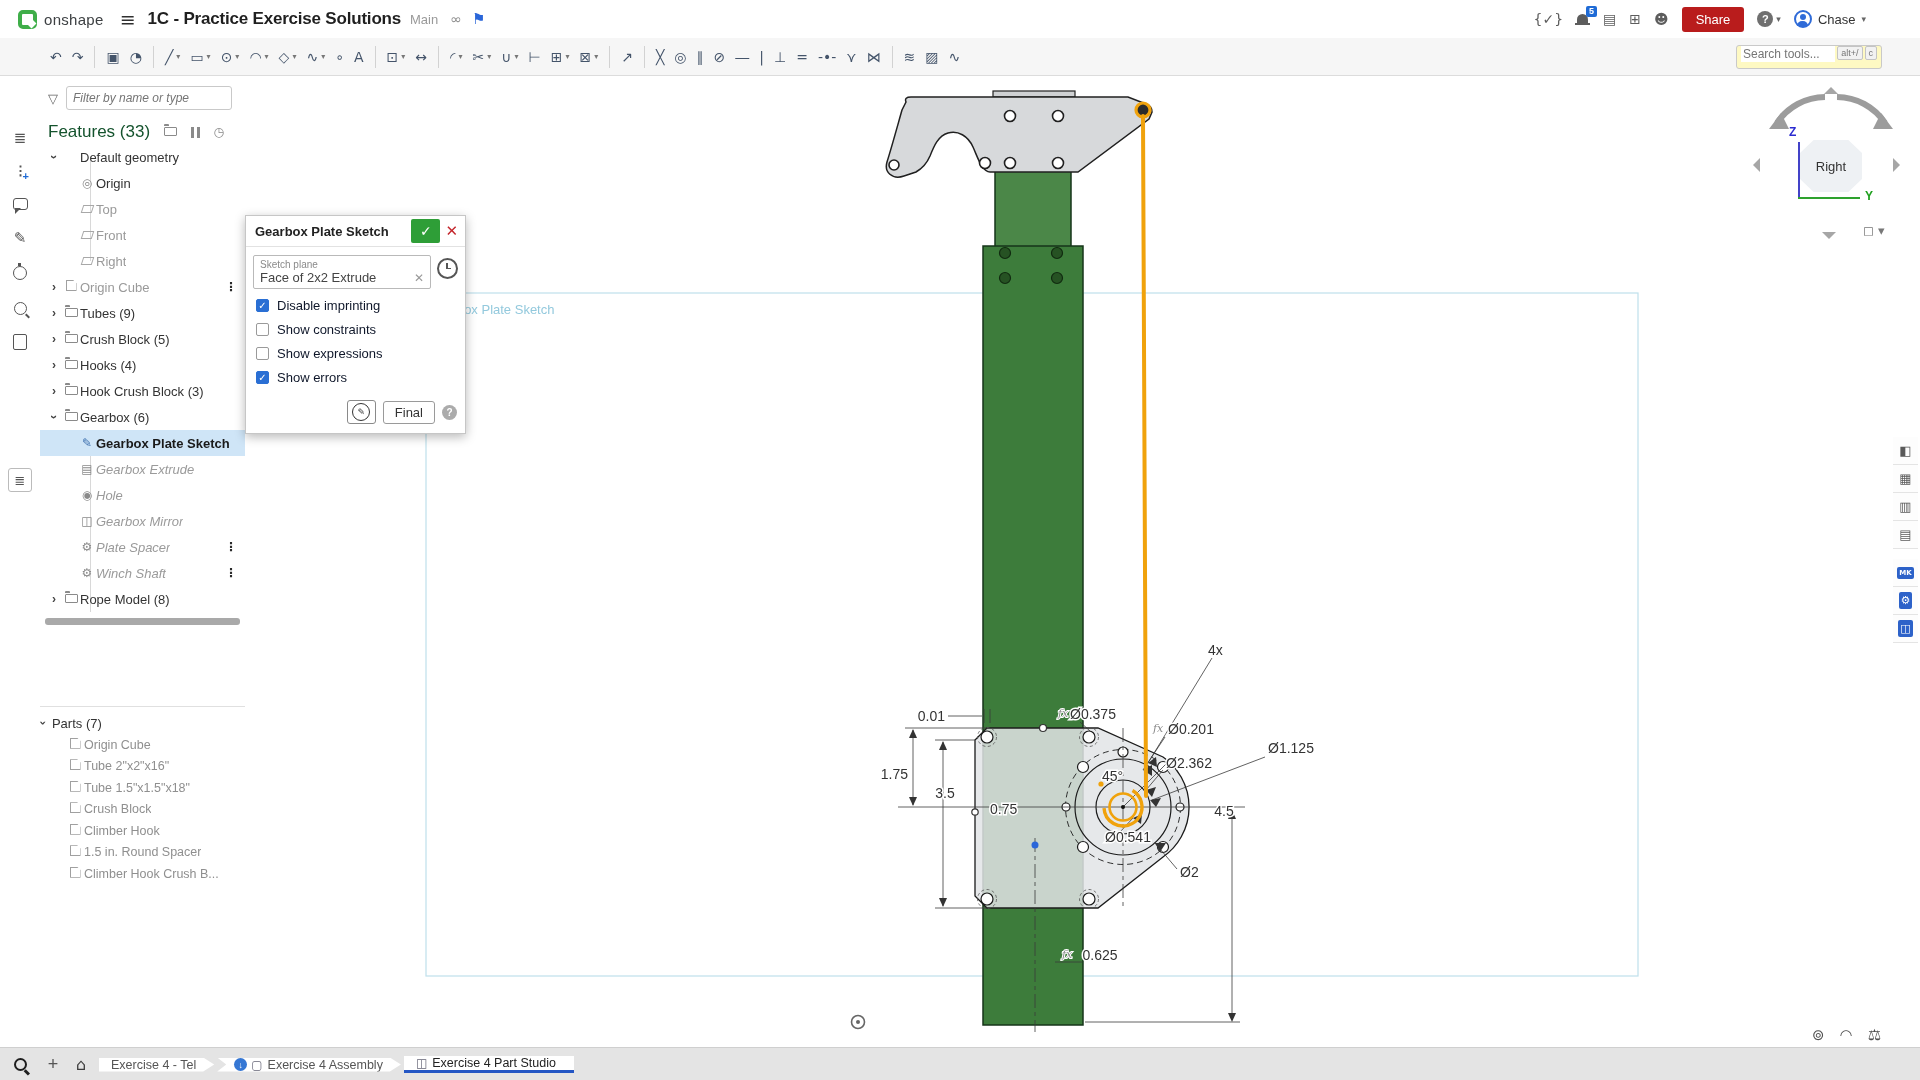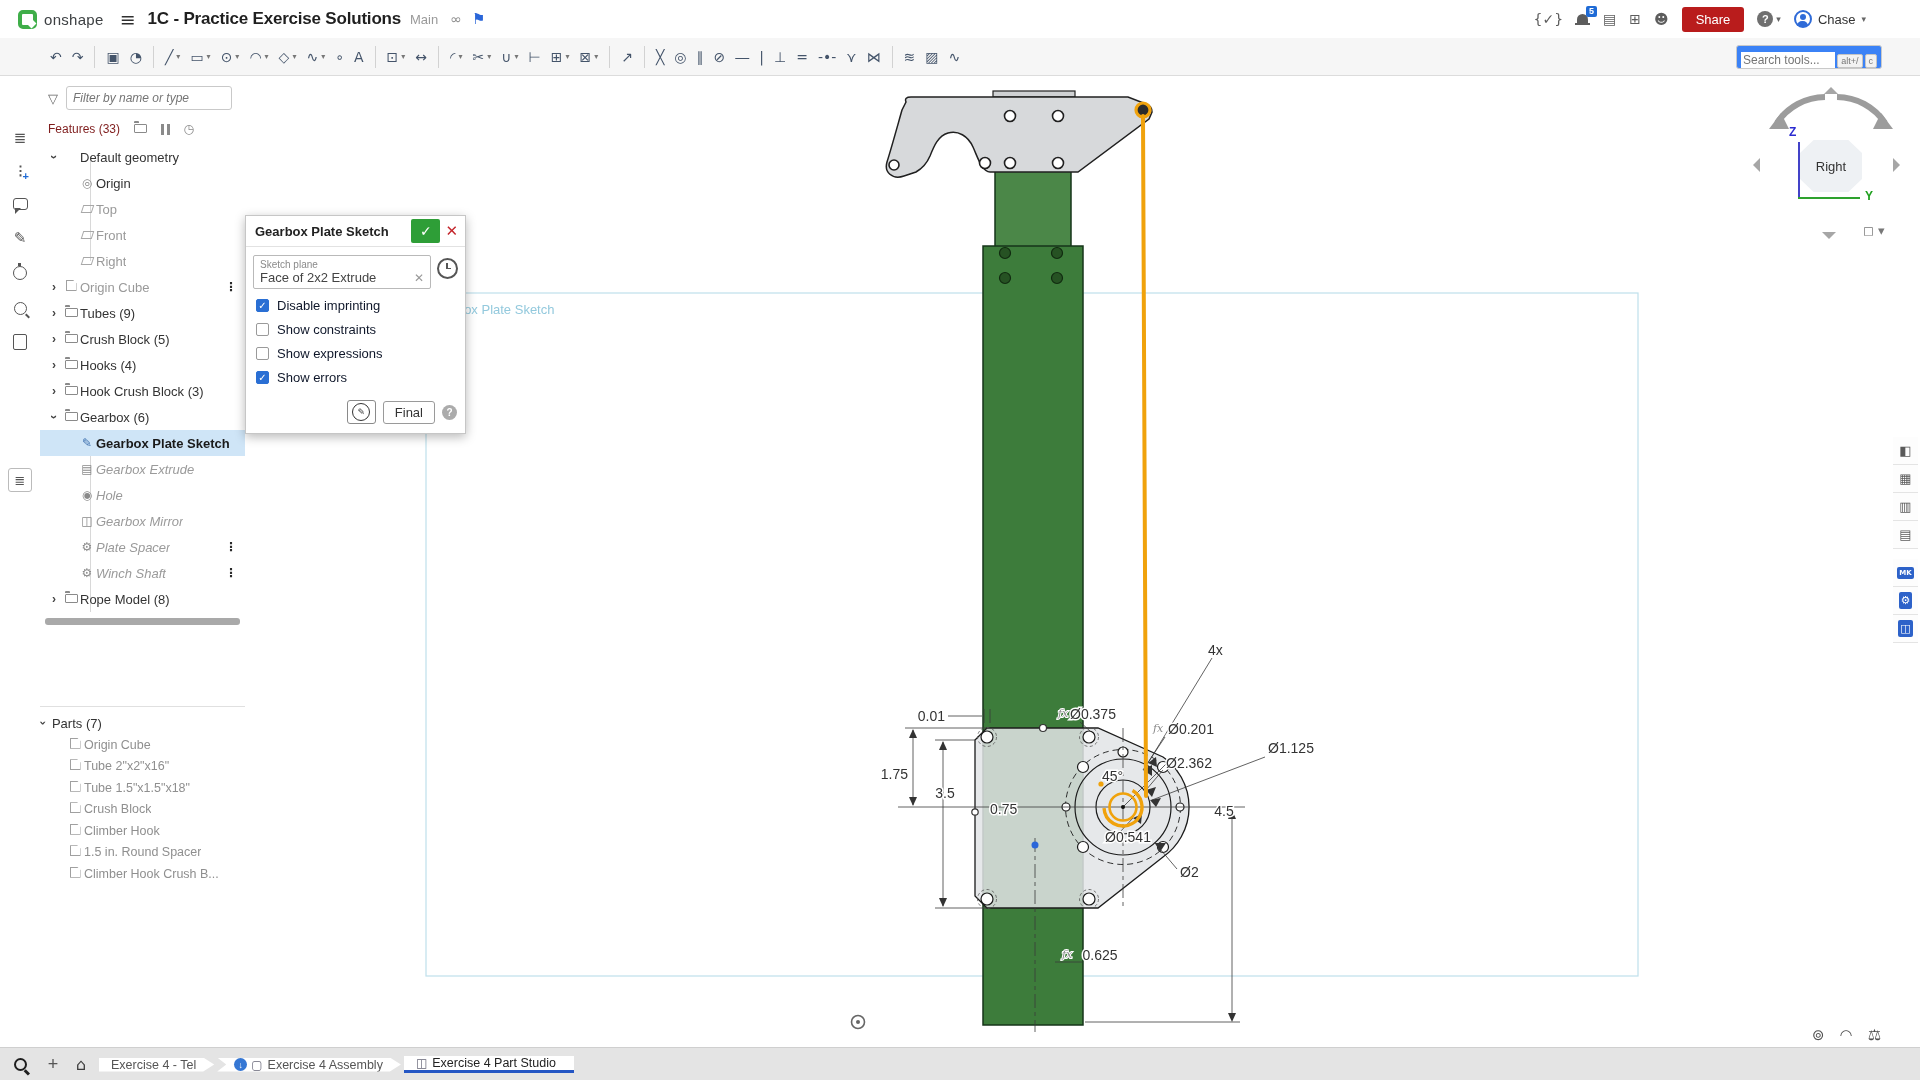--- a/index.html
+++ b/index.html
@@ -39,21 +39,21 @@
   .caret{font-size:9px;color:#666;}
 
   
   #tbar{left:0;top:38px;width:1920px;height:38px;background:#f6f6f6;border-bottom:1px solid #dcdcdc;
         display:flex;align-items:center;padding-left:45px;box-sizing:border-box;}
   .tb-btn{display:flex;align-items:center;padding:3px 4px;margin:0 1px;border-radius:2px;cursor:pointer;}
   .tb-g{font-family:"DejaVu Sans",sans-serif;font-size:14px;color:#44546a;line-height:1;}
   .tb-car{font-size:8px;color:#777;margin-left:3px;}
   .tb-div{width:1px;height:22px;background:#d2d2d2;margin:0 6px;}
   #toolsearch{position:absolute;right:38px;top:45px;width:146px;height:24px;border:1px solid #c9c9c9;border-radius:3px;
-        background:#3b82f6;display:flex;align-items:flex-end;padding:0 4px;box-sizing:border-box;}
+        background:#fef9c3;display:flex;align-items:flex-start;padding:0 4px;box-sizing:border-box;}
   #toolsearch input{border:none;outline:none;flex:1;min-width:10px;font-size:12px;color:#555;font-family:inherit;width:70px;}
   .kbd{border:1px solid #c4c4c4;border-radius:2px;background:#f2f2f2;color:#777;font-size:9px;padding:1px 3px;margin-left:2px;white-space:nowrap;}
 
   
   #rail{left:0;top:76px;width:40px;height:971px;background:#fff;border-right:1px solid #e3e3e3;}
   .rail-ic{position:absolute;left:0;width:40px;height:30px;display:flex;align-items:center;justify-content:center;
            color:#555;font-size:15px;cursor:pointer;}
   .bubble{width:13px;height:10px;border:1.6px solid #555;border-radius:3px;position:relative;}
   .bubble::after{content:"";position:absolute;left:1px;bottom:-5px;border:3px solid transparent;border-top-color:#555;border-left-color:#555;}
   .dotplus{position:relative;width:14px;height:16px;font-size:13px;font-weight:bold;color:#555;}
@@ -66,21 +66,21 @@
   .checklist{width:12px;height:14px;border:1.6px solid #555;border-radius:2px;font-size:8px;line-height:1.1;color:#555;
              display:flex;align-items:center;justify-content:center;}
 
   
   #fpanel{left:40px;top:76px;width:205px;height:971px;background:#fff;border-right:1px solid #d9d9d9;}
   #filterrow{position:absolute;left:8px;top:10px;display:flex;align-items:center;gap:8px;}
   .funnel{color:#666;font-size:13px;}
   #filterrow input{width:152px;height:22px;border:1px solid #c9c9c9;border-radius:3px;font-style:italic;
                    font-size:12px;color:#555;padding:0 6px;outline:none;font-family:inherit;}
   #feathdr{position:absolute;left:8px;top:46px;width:190px;display:flex;align-items:center;}
-  #feathdr .t{font-size:12px;color:#7f1d1d;}
+  #feathdr .t{font-size:17px;color:#14532d;}
   .fh-ic{margin-left:14px;color:#8a8a8a;font-size:12px;}
   .folder{display:inline-block;width:13px;height:9px;border:1.4px solid #8a8a8a;border-radius:1px;position:relative;box-sizing:border-box;}
   .folder::before{content:"";position:absolute;left:-1px;top:-4px;width:5px;height:2px;background:#8a8a8a;border-radius:1px 1px 0 0;}
   .pause{display:inline-flex;gap:2.5px;}
   .pause i{width:3px;height:11px;background:#8a8a8a;display:block;}
   #featlist{position:absolute;left:0;top:68px;width:205px;}
   .frow{height:26px;display:flex;align-items:center;padding-left:6px;box-sizing:border-box;cursor:pointer;position:relative;}
   .frow .chev{width:16px;flex:none;font-weight:bold;color:#444;font-size:12px;text-align:center;}
   .chev.down{display:inline-block;transform:rotate(90deg);}
   .frow .sp{width:16px;flex:none;}

